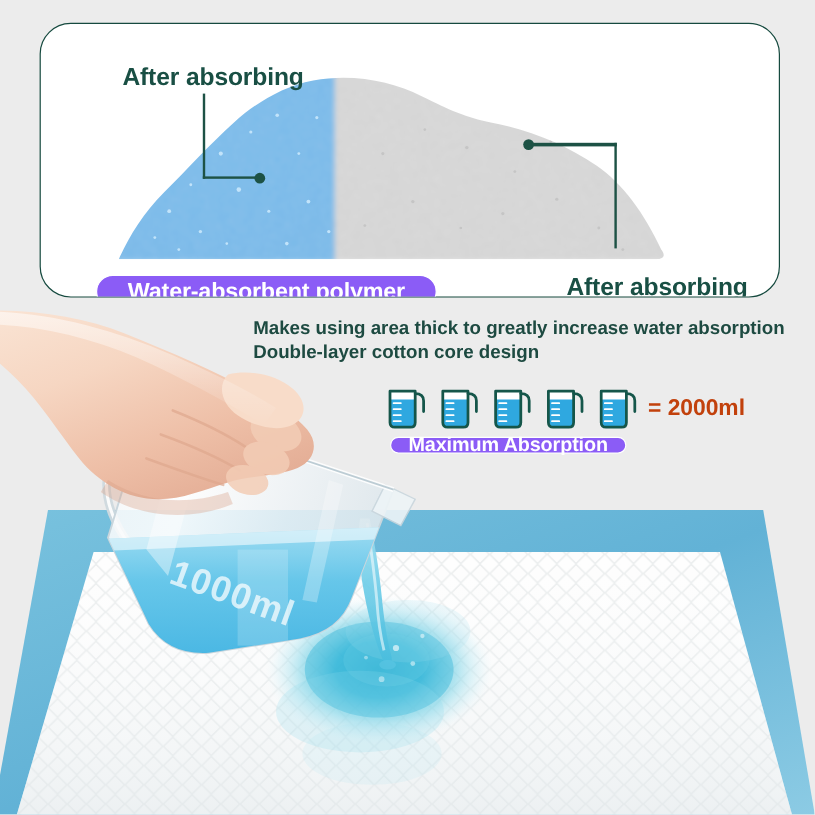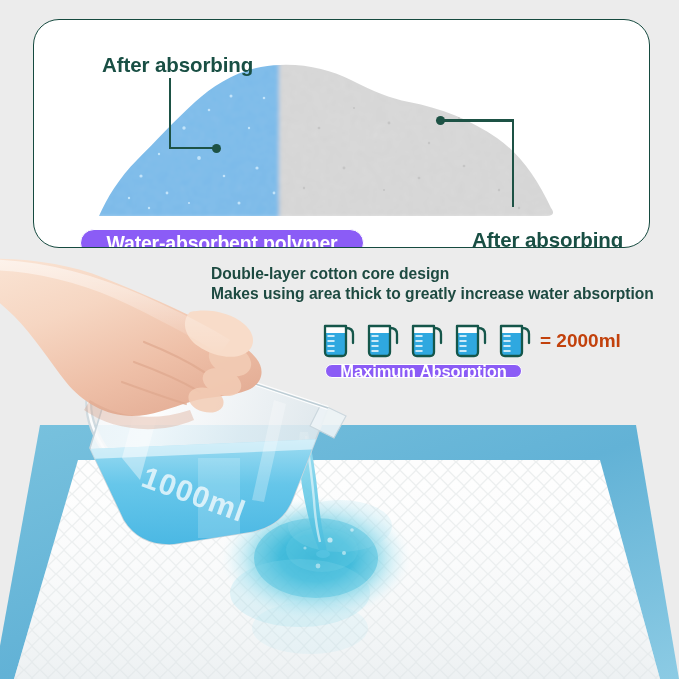--- a/index.html
+++ b/index.html
@@ -204,22 +204,22 @@
     <div class="lbl" id="lbl-before">After absorbing</div>
 
     <div class="dot" style="left:402px;top:96px;"></div>
     <div class="leader" style="left:409px;top:99.4px;width:71px;height:2.2px;"></div>
     <div class="leader" style="left:477.8px;top:99.4px;width:2.2px;height:88px;"></div>
 
     <div class="pill" id="pill-polymer">Water-absorbent polymer</div>
   </div>
 
   <div class="midtext">
+    <div>Makes using area thick to greatly increase water absorption</div>
     <div>Double-layer cotton core design</div>
-    <div>Makes using area thick to greatly increase water absorption</div>
   </div>
 
   <div id="beaker-row">
     <svg class="beaker" viewBox="0 0 34 38">
       <path d="M3 5 H24 V31 Q24 35 20 35 H7 Q3 35 3 31 Z" fill="#2fa8e0"></path>
       <path d="M3 5 H24 V12 H3 Z" fill="#ffffff"></path>
       <path d="M3 5 H24 V31 Q24 35 20 35 H7 Q3 35 3 31 Z" fill="none" stroke="#15564a" stroke-width="2.3" stroke-linejoin="round"></path>
       <path d="M24 7 Q31 7 31 13 L31 22" fill="none" stroke="#15564a" stroke-width="2.3" stroke-linecap="round"></path>
       <g stroke="#ffffff" stroke-width="1.5" stroke-linecap="round">
         <line x1="6" y1="15" x2="12" y2="15"></line>

